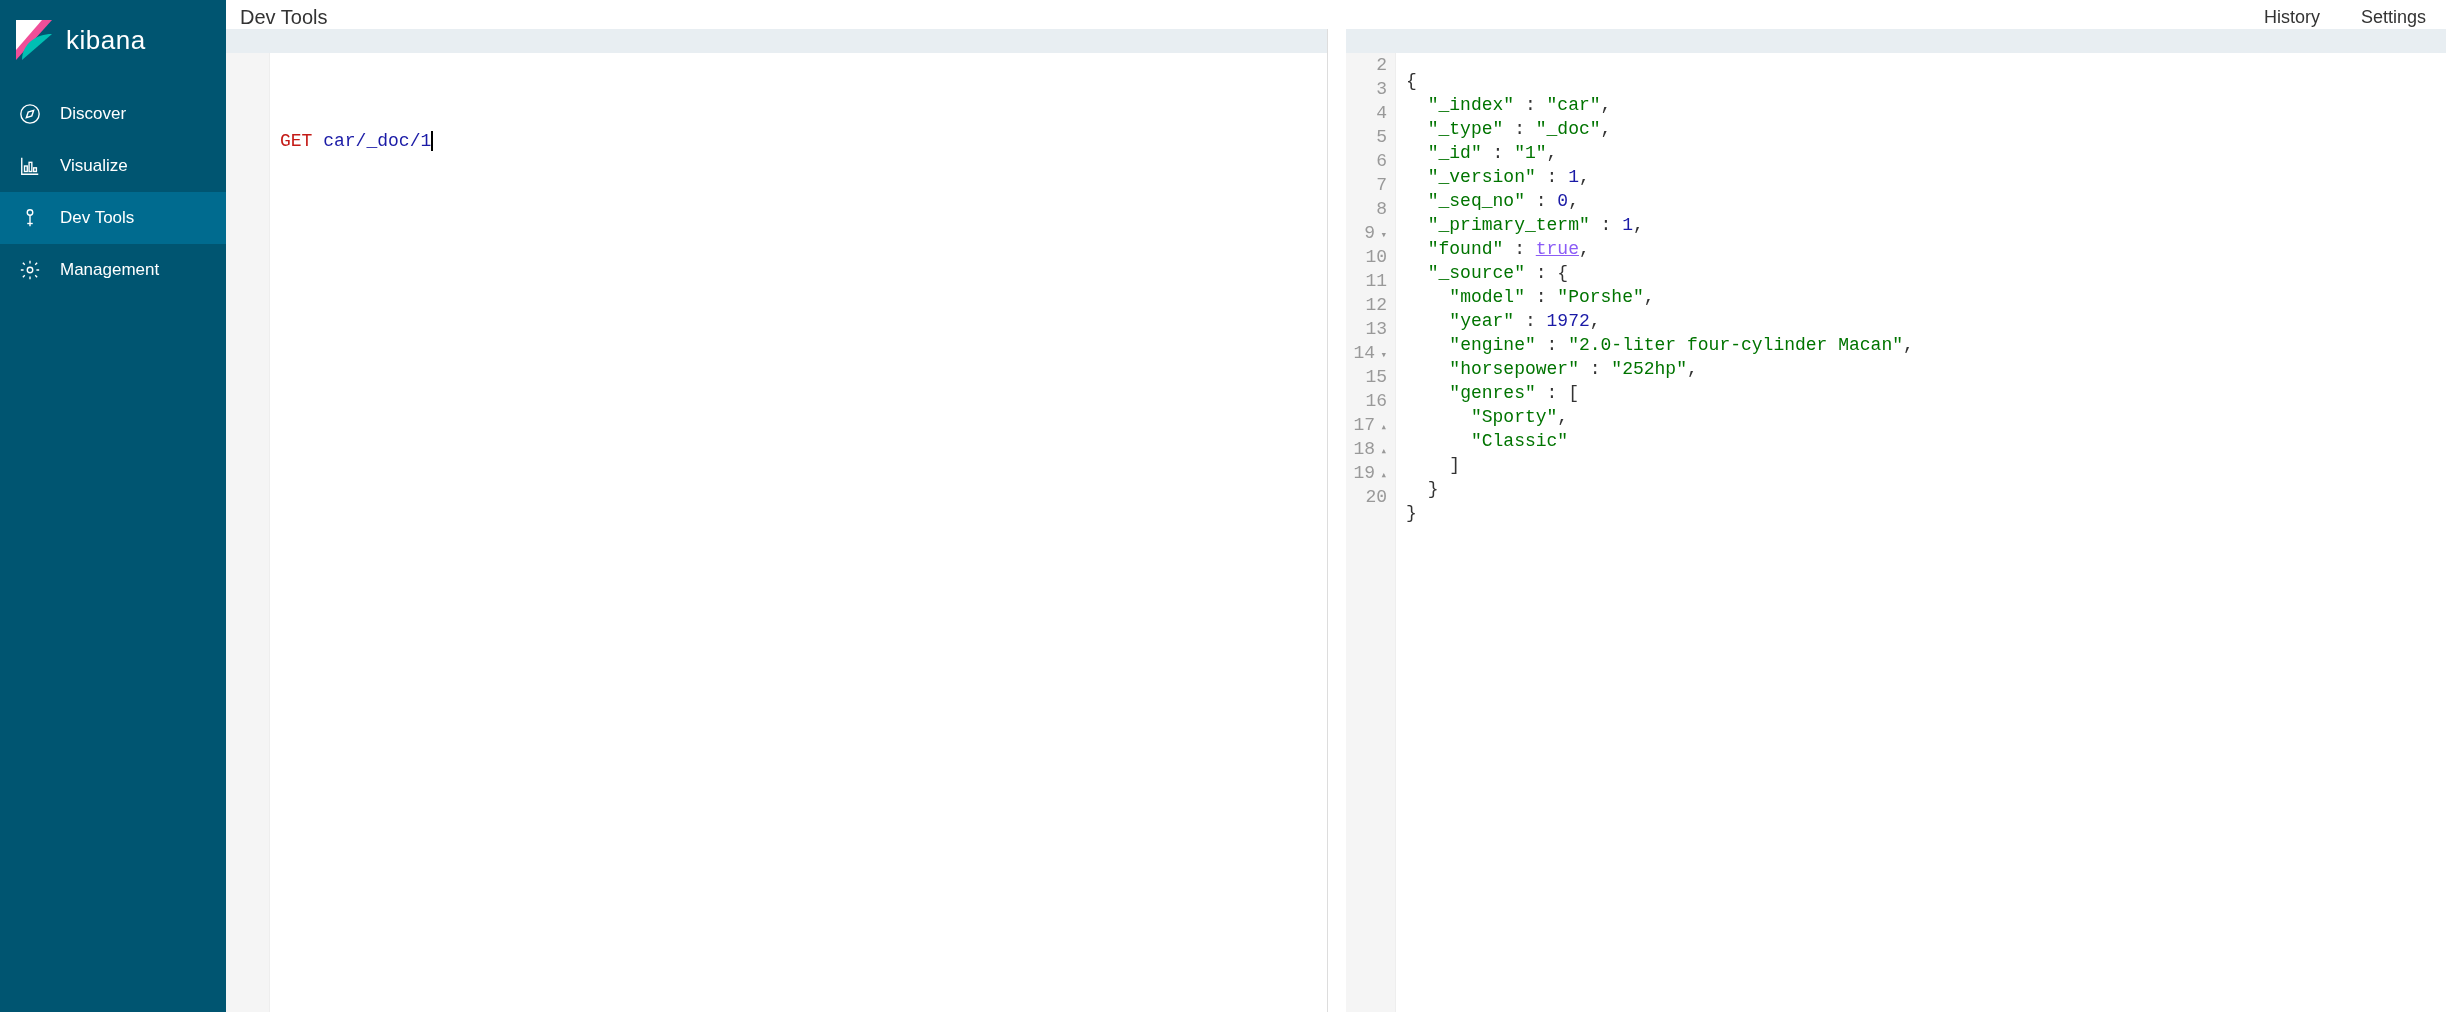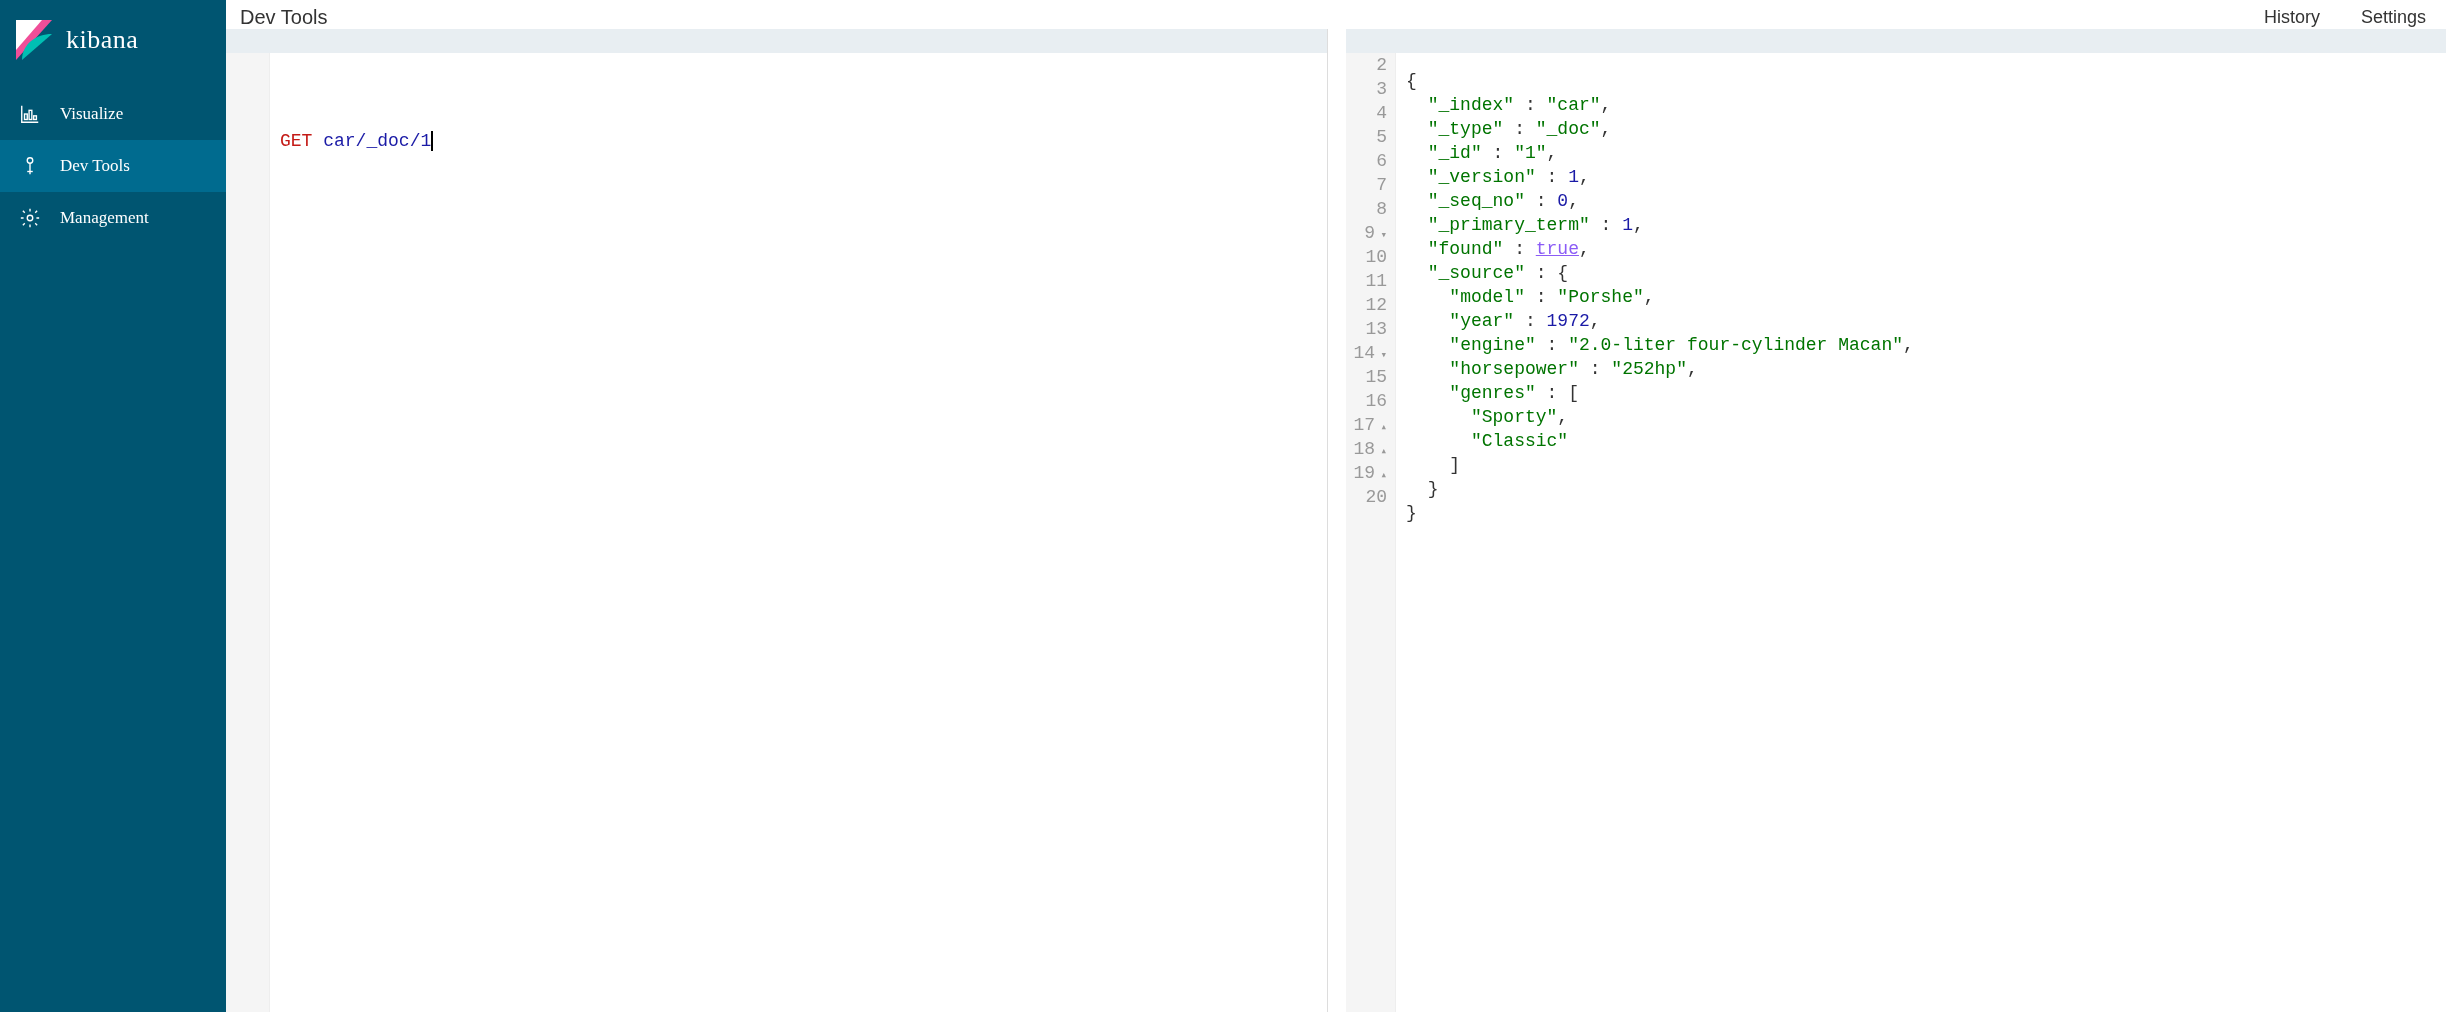--- a/index.html
+++ b/index.html
@@ -9,21 +9,20 @@
   height: 100vh;
   background: #fff;
   color: #333;
 }
 .sidebar {
   width: 226px;
   background: #005571;
   color: #fff;
   display: flex;
   flex-direction: column;
-  font-family: Liberation Serif, serif;
 }
 .brand {
   display: flex;
   align-items: center;
   padding: 20px 16px 28px 16px;
 }
 .brand-logo {
   width: 36px;
   height: 40px;
   margin-right: 14px;
@@ -191,20 +190,29 @@
       <svg viewBox="0 0 36 40" width="36" height="40">
         <path d="M0 0 L36 0 L0 40 Z" fill="#f04e98"></path>
         <path d="M0 0 L36 0 L0 40 Z" fill="#00bfb3" opacity="0"></path>
         <path d="M6 40 C6 24 20 14 36 14 L36 14 L6 40 Z" fill="#00bfb3"></path>
         <path d="M0 0 L26 0 L0 30 Z" fill="#ffffff"></path>
       </svg>
     </span>
     <span class="brand-name">kibana</span>
   </div>
 
+  <div class="nav-item">
+    <span class="nav-icon">
+      <svg width="22" height="22" viewBox="0 0 24 24" fill="none" stroke="#fff" stroke-width="1.5">
+          <circle cx="12" cy="12" r="10"></circle>
+          <polygon points="16,8 10,10 8,16 14,14"></polygon>
+        </svg>
+    </span>
+    <span>Discover</span>
+  </div>
   <div class="nav-item">
     <span class="nav-icon">
       <svg width="22" height="22" viewBox="0 0 24 24" fill="none" stroke="#fff" stroke-width="1.5">
           <path d="M3 3v18h18"></path>
           <rect x="6" y="12" width="3" height="6"></rect>
           <rect x="11" y="8" width="3" height="10"></rect>
           <rect x="16" y="14" width="3" height="4"></rect>
         </svg>
     </span>
     <span>Visualize</span>

